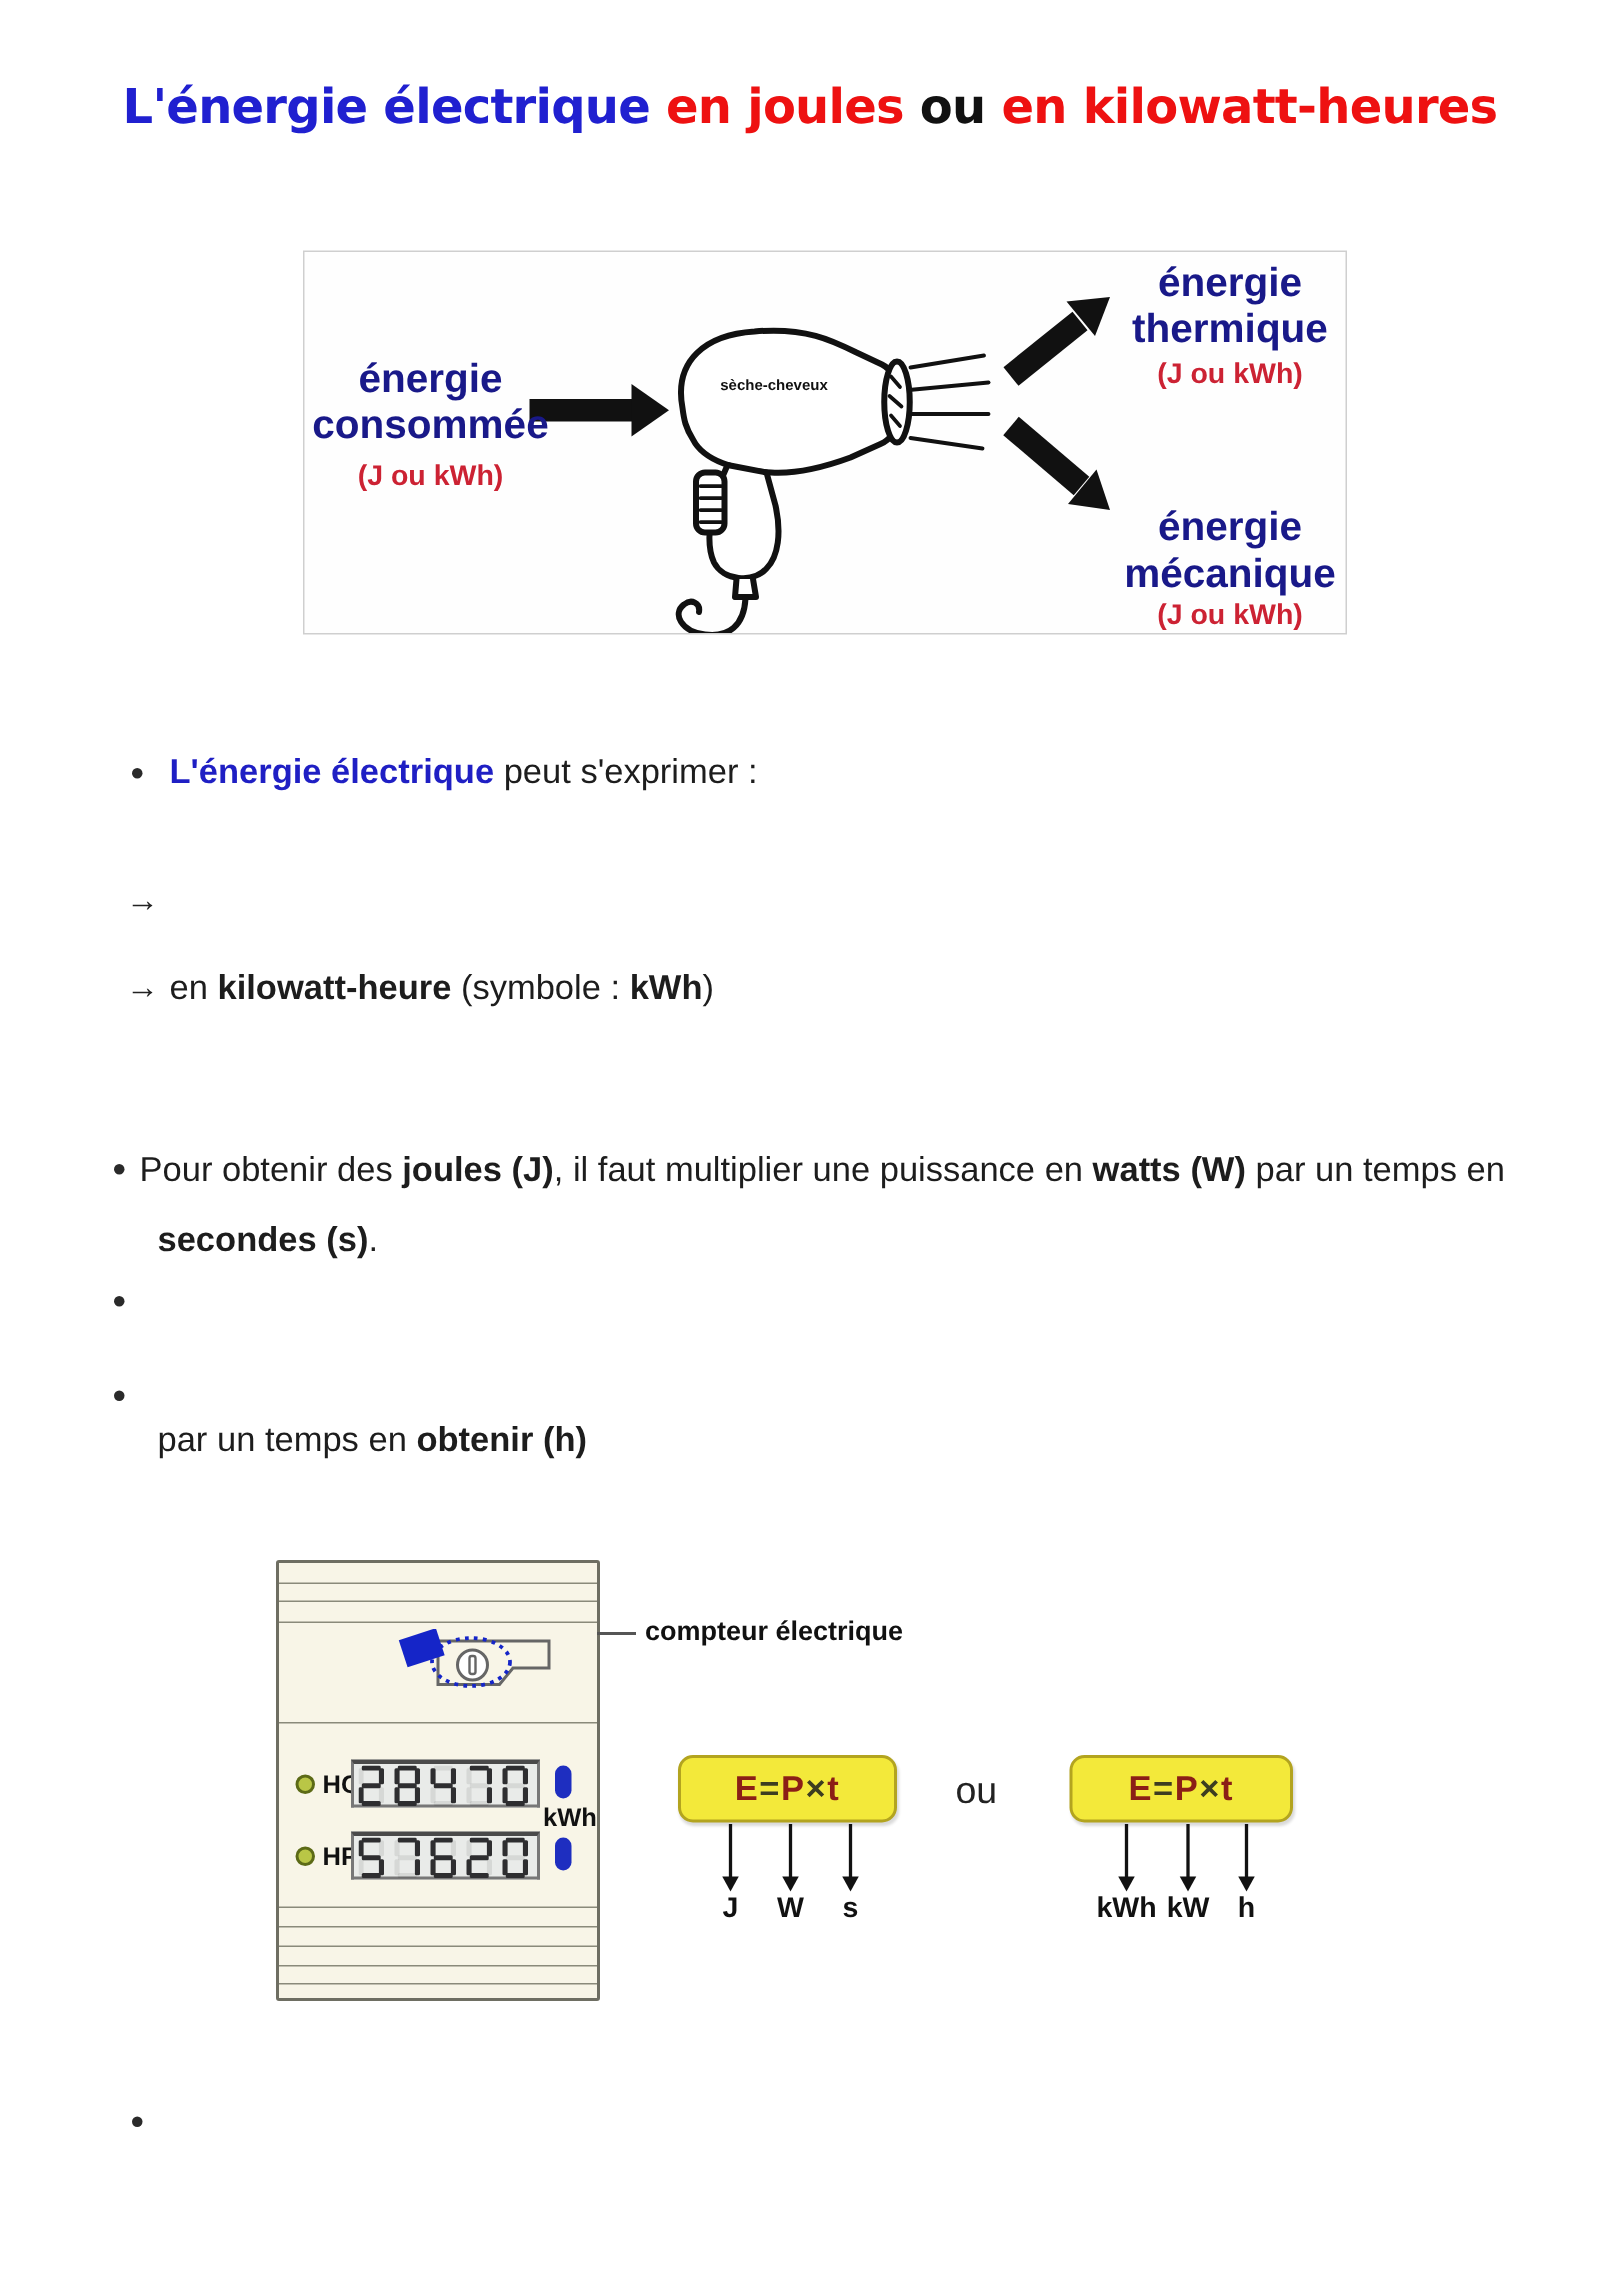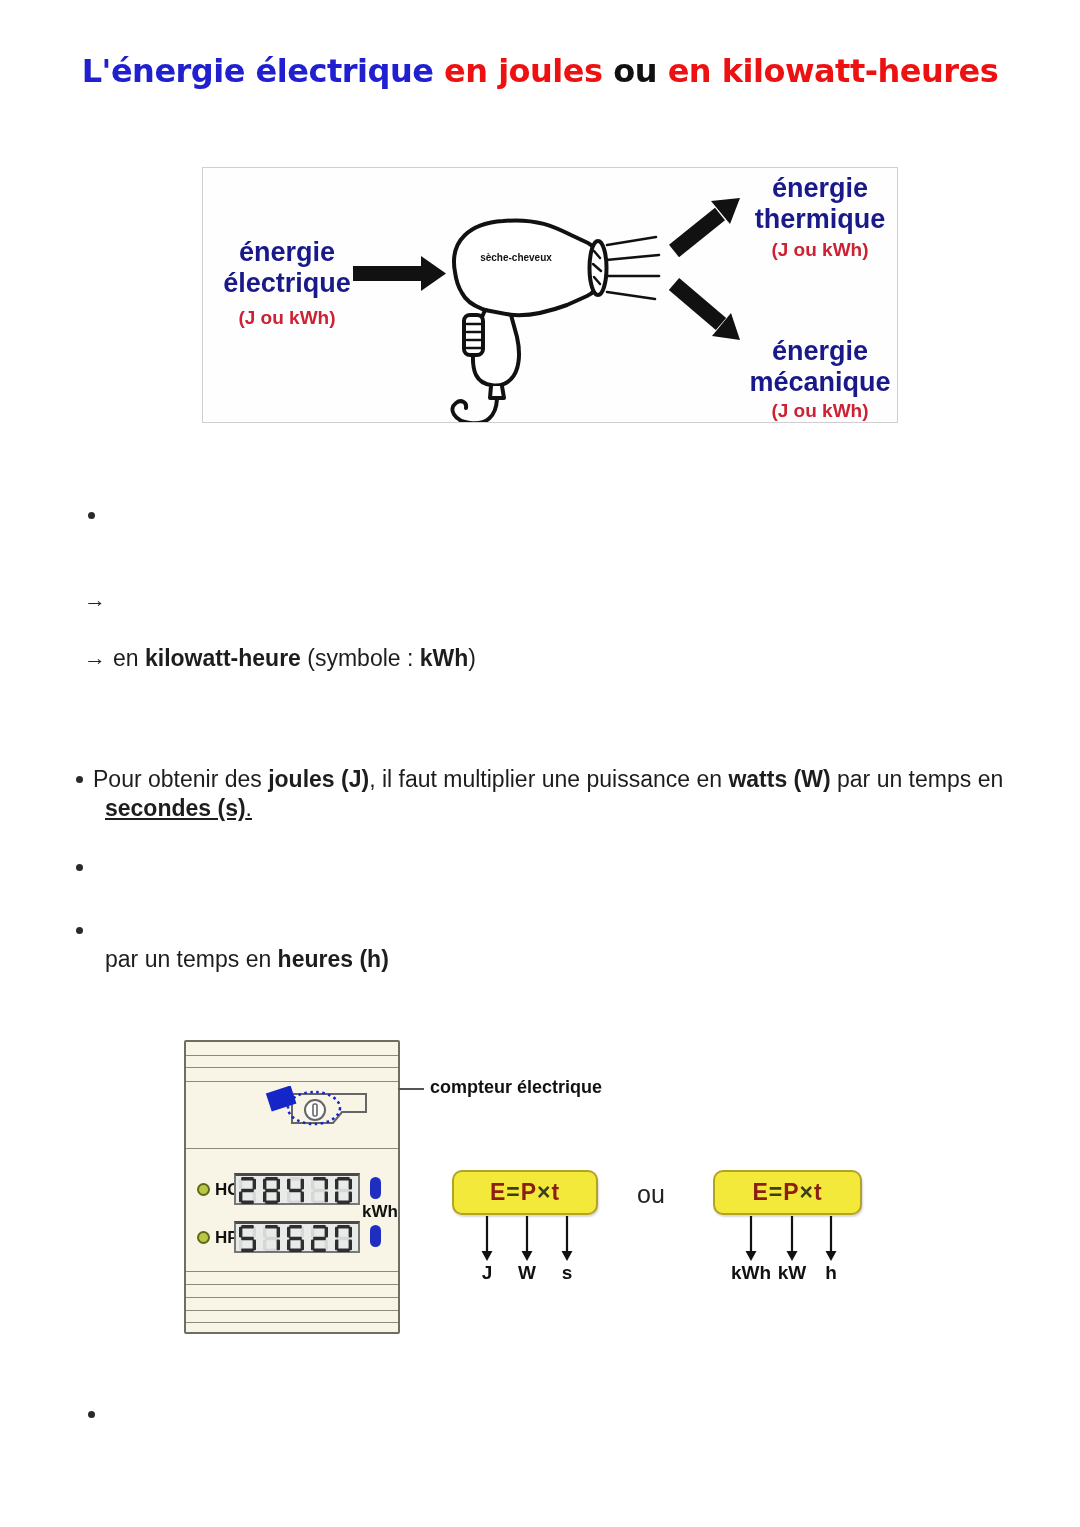--- a/index.html
+++ b/index.html
@@ -109,54 +109,55 @@
       <g stroke="#111" stroke-width="2.6" stroke-linecap="round">
         <line x1="404" y1="77" x2="453" y2="69"></line>
         <line x1="403" y1="92" x2="456" y2="87"></line>
         <line x1="403" y1="108" x2="456" y2="108"></line>
         <line x1="404" y1="124" x2="452" y2="131"></line>
       </g>
     </svg>
 
     <div class="diag-label" style="left:5px;top:69px;width:158px;">
       <div>énergie</div>
-      <div>électrique</div>
+      <div>consommée</div>
     </div>
     <div class="diag-unit" style="left:5px;top:139px;width:158px;">(J ou kWh)</div>
 
     <div id="device-label">sèche-cheveux</div>
 
     <div class="diag-label" style="left:540px;top:5px;width:154px;">
       <div>énergie</div>
       <div>thermique</div>
     </div>
     <div class="diag-unit" style="left:540px;top:71px;width:154px;">(J ou kWh)</div>
 
     <div class="diag-label" style="left:540px;top:168px;width:154px;">
       <div>énergie</div>
       <div>mécanique</div>
     </div>
     <div class="diag-unit" style="left:540px;top:232px;width:154px;">(J ou kWh)</div>
   </div>
 
   <div class="dot" style="left:88px;top:512px;"></div>
+  <div class="body-line" style="left:113px;top:500px;"><span class="s-bluebold">L'énergie électrique</span><span class="s-plain"> peut s'exprimer :</span></div>
 
   <div class="arrow-marker" style="left:84px;top:587px;">→</div>
 
   <div class="arrow-marker" style="left:84px;top:645px;">→</div>
   <div class="body-line" style="left:113px;top:644px;"><span class="s-plain">en </span><span class="s-bold">kilowatt-heure</span><span class="s-plain"> (symbole : </span><span class="s-bold">kWh</span><span class="s-plain">)</span></div>
 
   <div class="dot" style="left:76px;top:776px;"></div>
   <div class="body-line" style="left:93px;top:765px;"><span class="s-plain">Pour obtenir des </span><span class="s-bold">joules (J)</span><span class="s-plain">, il faut multiplier une puissance en </span><span class="s-bold">watts (W)</span><span class="s-plain"> par un temps en</span></div>
-  <div class="body-line" style="left:105px;top:794px;text-decoration:underline;"><span class="s-bold">secondes (s)</span><span class="s-plain">.</span></div>
+  <div class="body-line" style="left:105px;top:812px;"><span class="s-bold">secondes (s)</span><span class="s-plain">.</span></div>
 
   <div class="dot" style="left:76px;top:864px;"></div>
 
   <div class="dot" style="left:76px;top:927px;"></div>
-  <div class="body-line" style="left:105px;top:945px;"><span class="s-plain">par un temps en  </span><span class="s-bold">heures (h)</span></div>
+  <div class="body-line" style="left:105px;top:945px;"><span class="s-plain">par un temps en  </span><span class="s-bold">obtenir (h)</span></div>
 
   <div id="meter" class="abs">
     <div class="m-line" style="top:13px;"></div>
     <div class="m-line" style="top:25px;"></div>
     <div class="m-line" style="top:39px;"></div>
     <div class="m-line" style="top:106px;"></div>
 
     <svg width="212" height="60" viewBox="0 0 212 60" style="position:absolute;left:0;top:44px;">
       <path d="M 106 8 L 180 8 L 180 26 L 156 26 L 147 37 L 106 37 Z" fill="none" stroke="#666" stroke-width="2"></path>
       <ellipse cx="128" cy="22" rx="26" ry="16" fill="none" stroke="#1525c8" stroke-width="2.5" stroke-dasharray="2.5 3.5"></ellipse>

